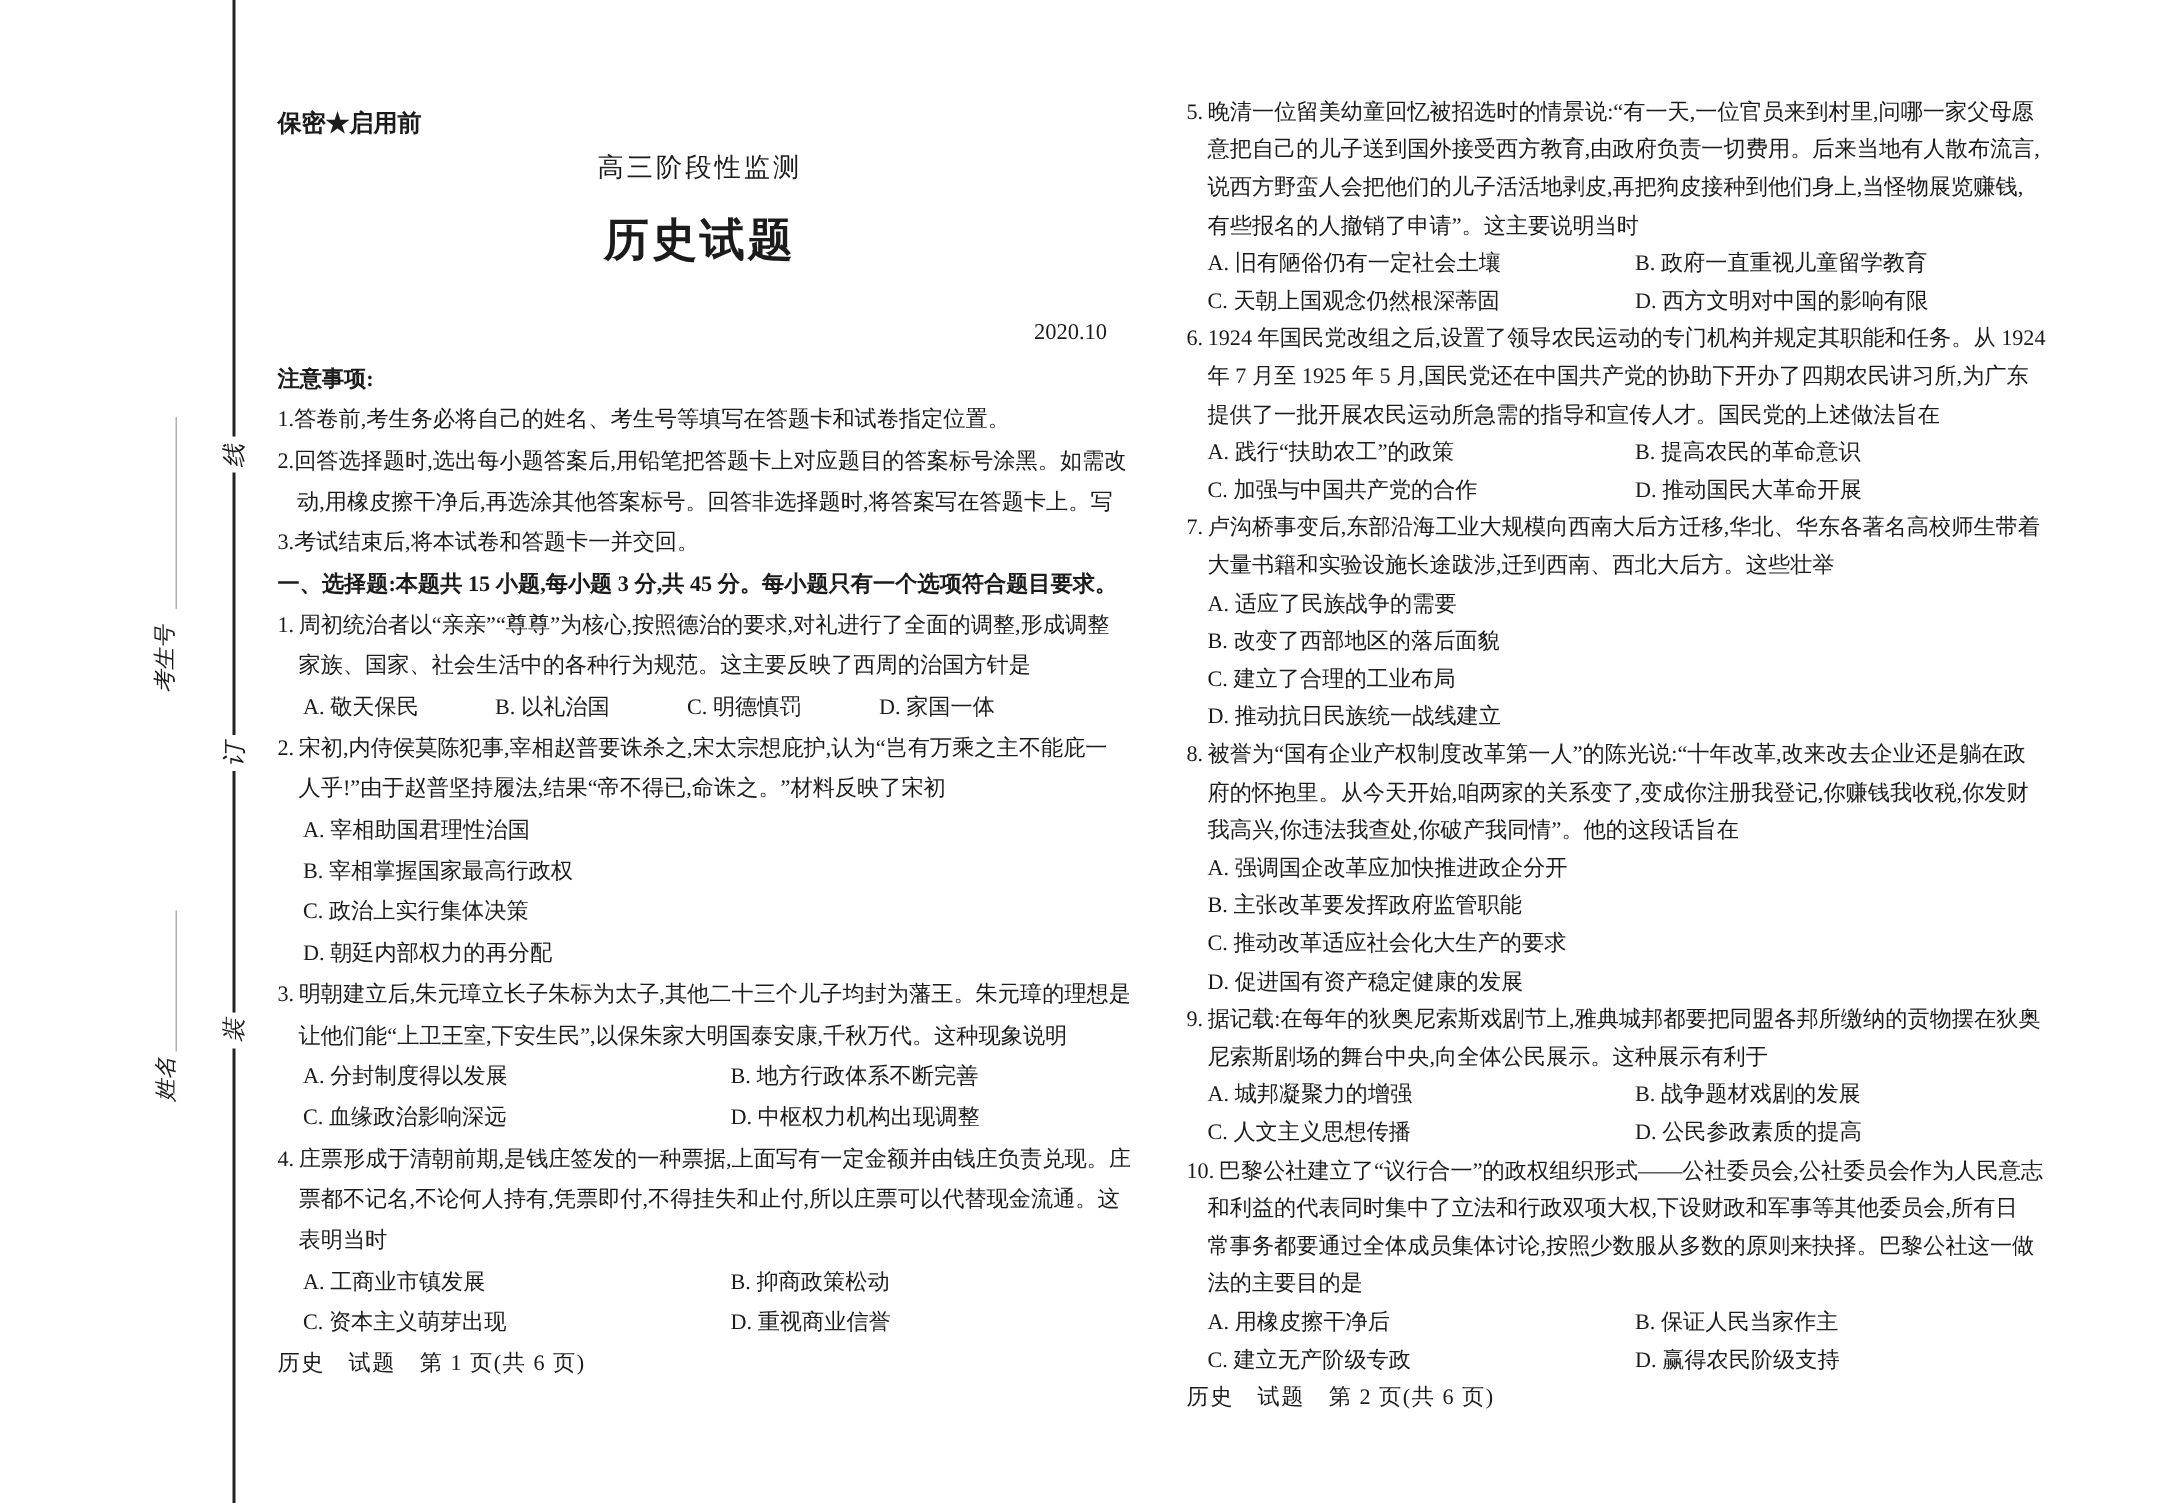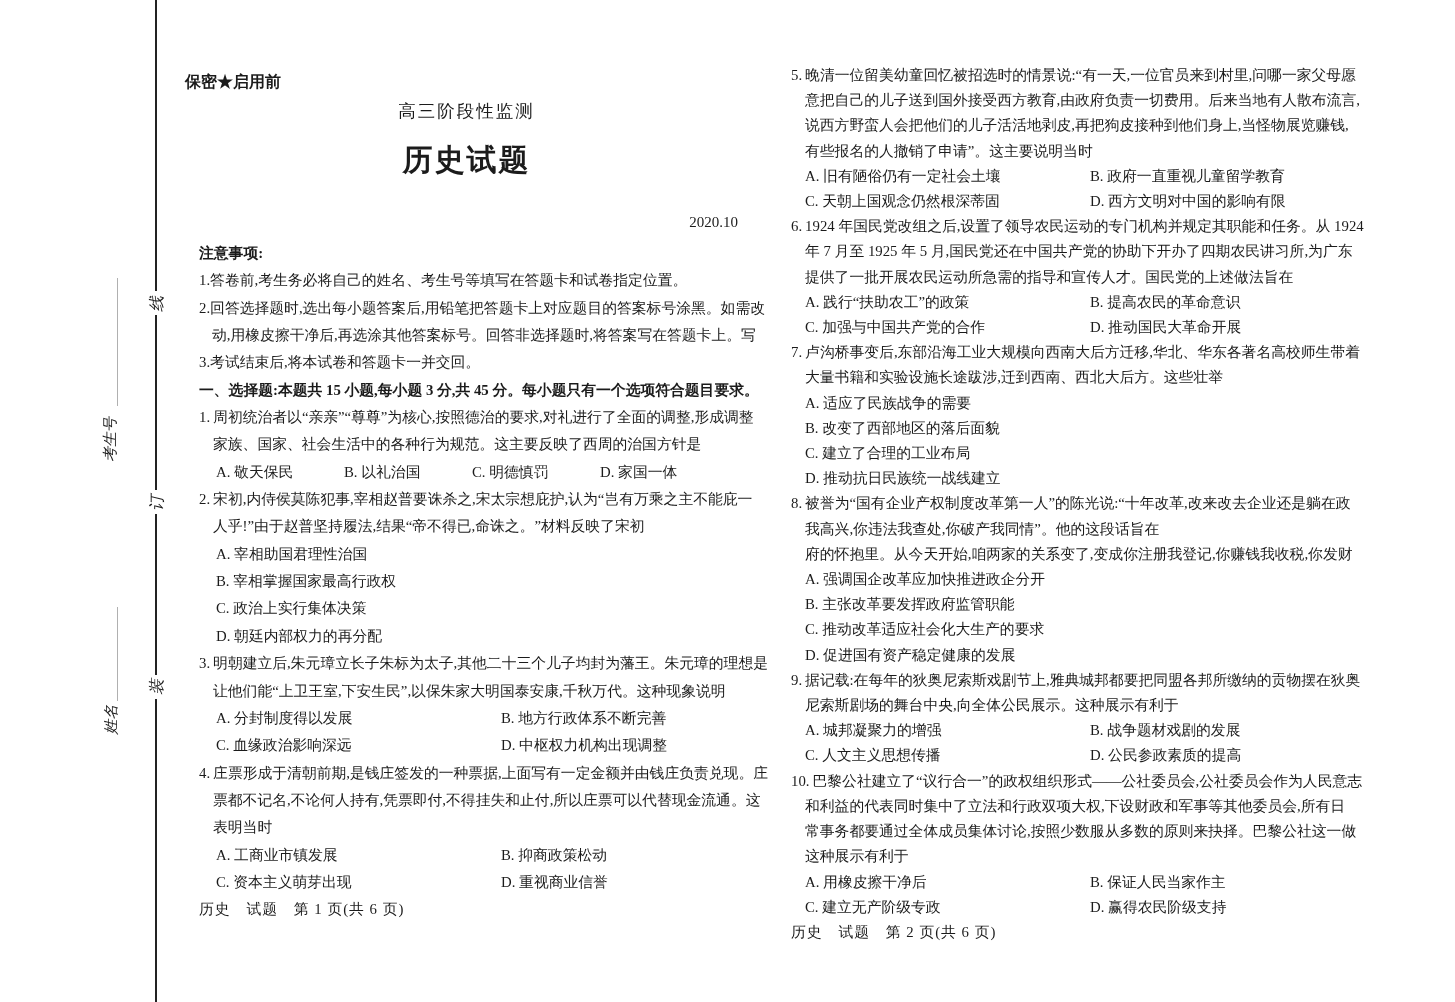--- a/index.html
+++ b/index.html
@@ -11,21 +11,21 @@
              font-size:16px;font-style:italic;transform:rotate(-90deg);color:#1b1b1b;}
   .fill-line{position:absolute;left:117px;width:1px;background:#b0b0b0;}
   .v-label{position:absolute;font-size:15px;font-style:italic;white-space:nowrap;transform:rotate(-90deg);}
   
   .pagecol{position:absolute;width:563px;}
   .secrecy{position:absolute;top:72px;left:0;font-weight:bold;font-size:16px;}
   .subtitle{position:absolute;top:99px;left:0;width:100%;text-align:center;font-size:17.5px;letter-spacing:2px;}
   .main-title{position:absolute;top:140px;left:0;width:100%;text-align:center;font-size:30px;font-weight:bold;letter-spacing:2px;}
   .date{position:absolute;top:214px;left:0;width:100%;text-align:right;padding-right:10px;box-sizing:border-box;font-size:15px;}
   .flow{position:absolute;width:563px;font-size:14.8px;}
-  .flow.left{left:14px;top:240px;line-height:27.35px;}
+  .flow.left{left:0;top:240px;line-height:27.35px;}
   .line{white-space:nowrap;}
   .bold{font-weight:bold;}
   .cont{padding-left:14px;}
   .qnum{margin-right:3px;}
   .opt-row{display:flex;padding-left:17px;white-space:nowrap;}
   .flow.right .opt-row{padding-left:14px;}
   .opt-row.cols2 span:first-child{width:285px;flex:0 0 auto;}
   .opt-row.row4 span{width:128px;flex:0 0 auto;}
   .opt-row.row4 span:last-child{width:auto;}
   .opt-line{padding-left:17px;white-space:nowrap;}
@@ -153,22 +153,22 @@
           <div>
             <div class="line"><span class="qnum">7.</span><span>卢沟桥事变后,东部沿海工业大规模向西南大后方迁移,华北、华东各著名高校师生带着</span></div>
             <div class="line cont">大量书籍和实验设施长途跋涉,迁到西南、西北大后方。这些壮举</div>
             <div class="line opt-line">A. 适应了民族战争的需要</div>
             <div class="line opt-line">B. 改变了西部地区的落后面貌</div>
             <div class="line opt-line">C. 建立了合理的工业布局</div>
             <div class="line opt-line">D. 推动抗日民族统一战线建立</div>
           </div>
           <div>
             <div class="line"><span class="qnum">8.</span><span>被誉为“国有企业产权制度改革第一人”的陈光说:“十年改革,改来改去企业还是躺在政</span></div>
+            <div class="line cont">府的怀抱里。从今天开始,咱两家的关系变了,变成你注册我登记,你赚钱我收税,你发财</div>
             <div class="line cont">我高兴,你违法我查处,你破产我同情”。他的这段话旨在</div>
-            <div class="line cont">府的怀抱里。从今天开始,咱两家的关系变了,变成你注册我登记,你赚钱我收税,你发财</div>
             <div class="line opt-line">A. 强调国企改革应加快推进政企分开</div>
             <div class="line opt-line">B. 主张改革要发挥政府监管职能</div>
             <div class="line opt-line">C. 推动改革适应社会化大生产的要求</div>
             <div class="line opt-line">D. 促进国有资产稳定健康的发展</div>
           </div>
           <div>
             <div class="line"><span class="qnum">9.</span><span>据记载:在每年的狄奥尼索斯戏剧节上,雅典城邦都要把同盟各邦所缴纳的贡物摆在狄奥</span></div>
             <div class="line cont">尼索斯剧场的舞台中央,向全体公民展示。这种展示有利于</div>
             <div class="opt-row cols2">
               <span>A. 城邦凝聚力的增强</span>
@@ -176,21 +176,21 @@
             </div>
             <div class="opt-row cols2">
               <span>C. 人文主义思想传播</span>
               <span>D. 公民参政素质的提高</span>
             </div>
           </div>
           <div>
             <div class="line"><span class="qnum">10.</span><span>巴黎公社建立了“议行合一”的政权组织形式——公社委员会,公社委员会作为人民意志</span></div>
             <div class="line cont">和利益的代表同时集中了立法和行政双项大权,下设财政和军事等其他委员会,所有日</div>
             <div class="line cont">常事务都要通过全体成员集体讨论,按照少数服从多数的原则来抉择。巴黎公社这一做</div>
-            <div class="line cont">这种展示有利于</div>
+            <div class="line cont">法的主要目的是</div>
             <div class="opt-row cols2">
               <span>A. 用橡皮擦干净后</span>
               <span>B. 保证人民当家作主</span>
             </div>
             <div class="opt-row cols2">
               <span>C. 建立无产阶级专政</span>
               <span>D. 赢得农民阶级支持</span>
             </div>
           </div>
         </div>

